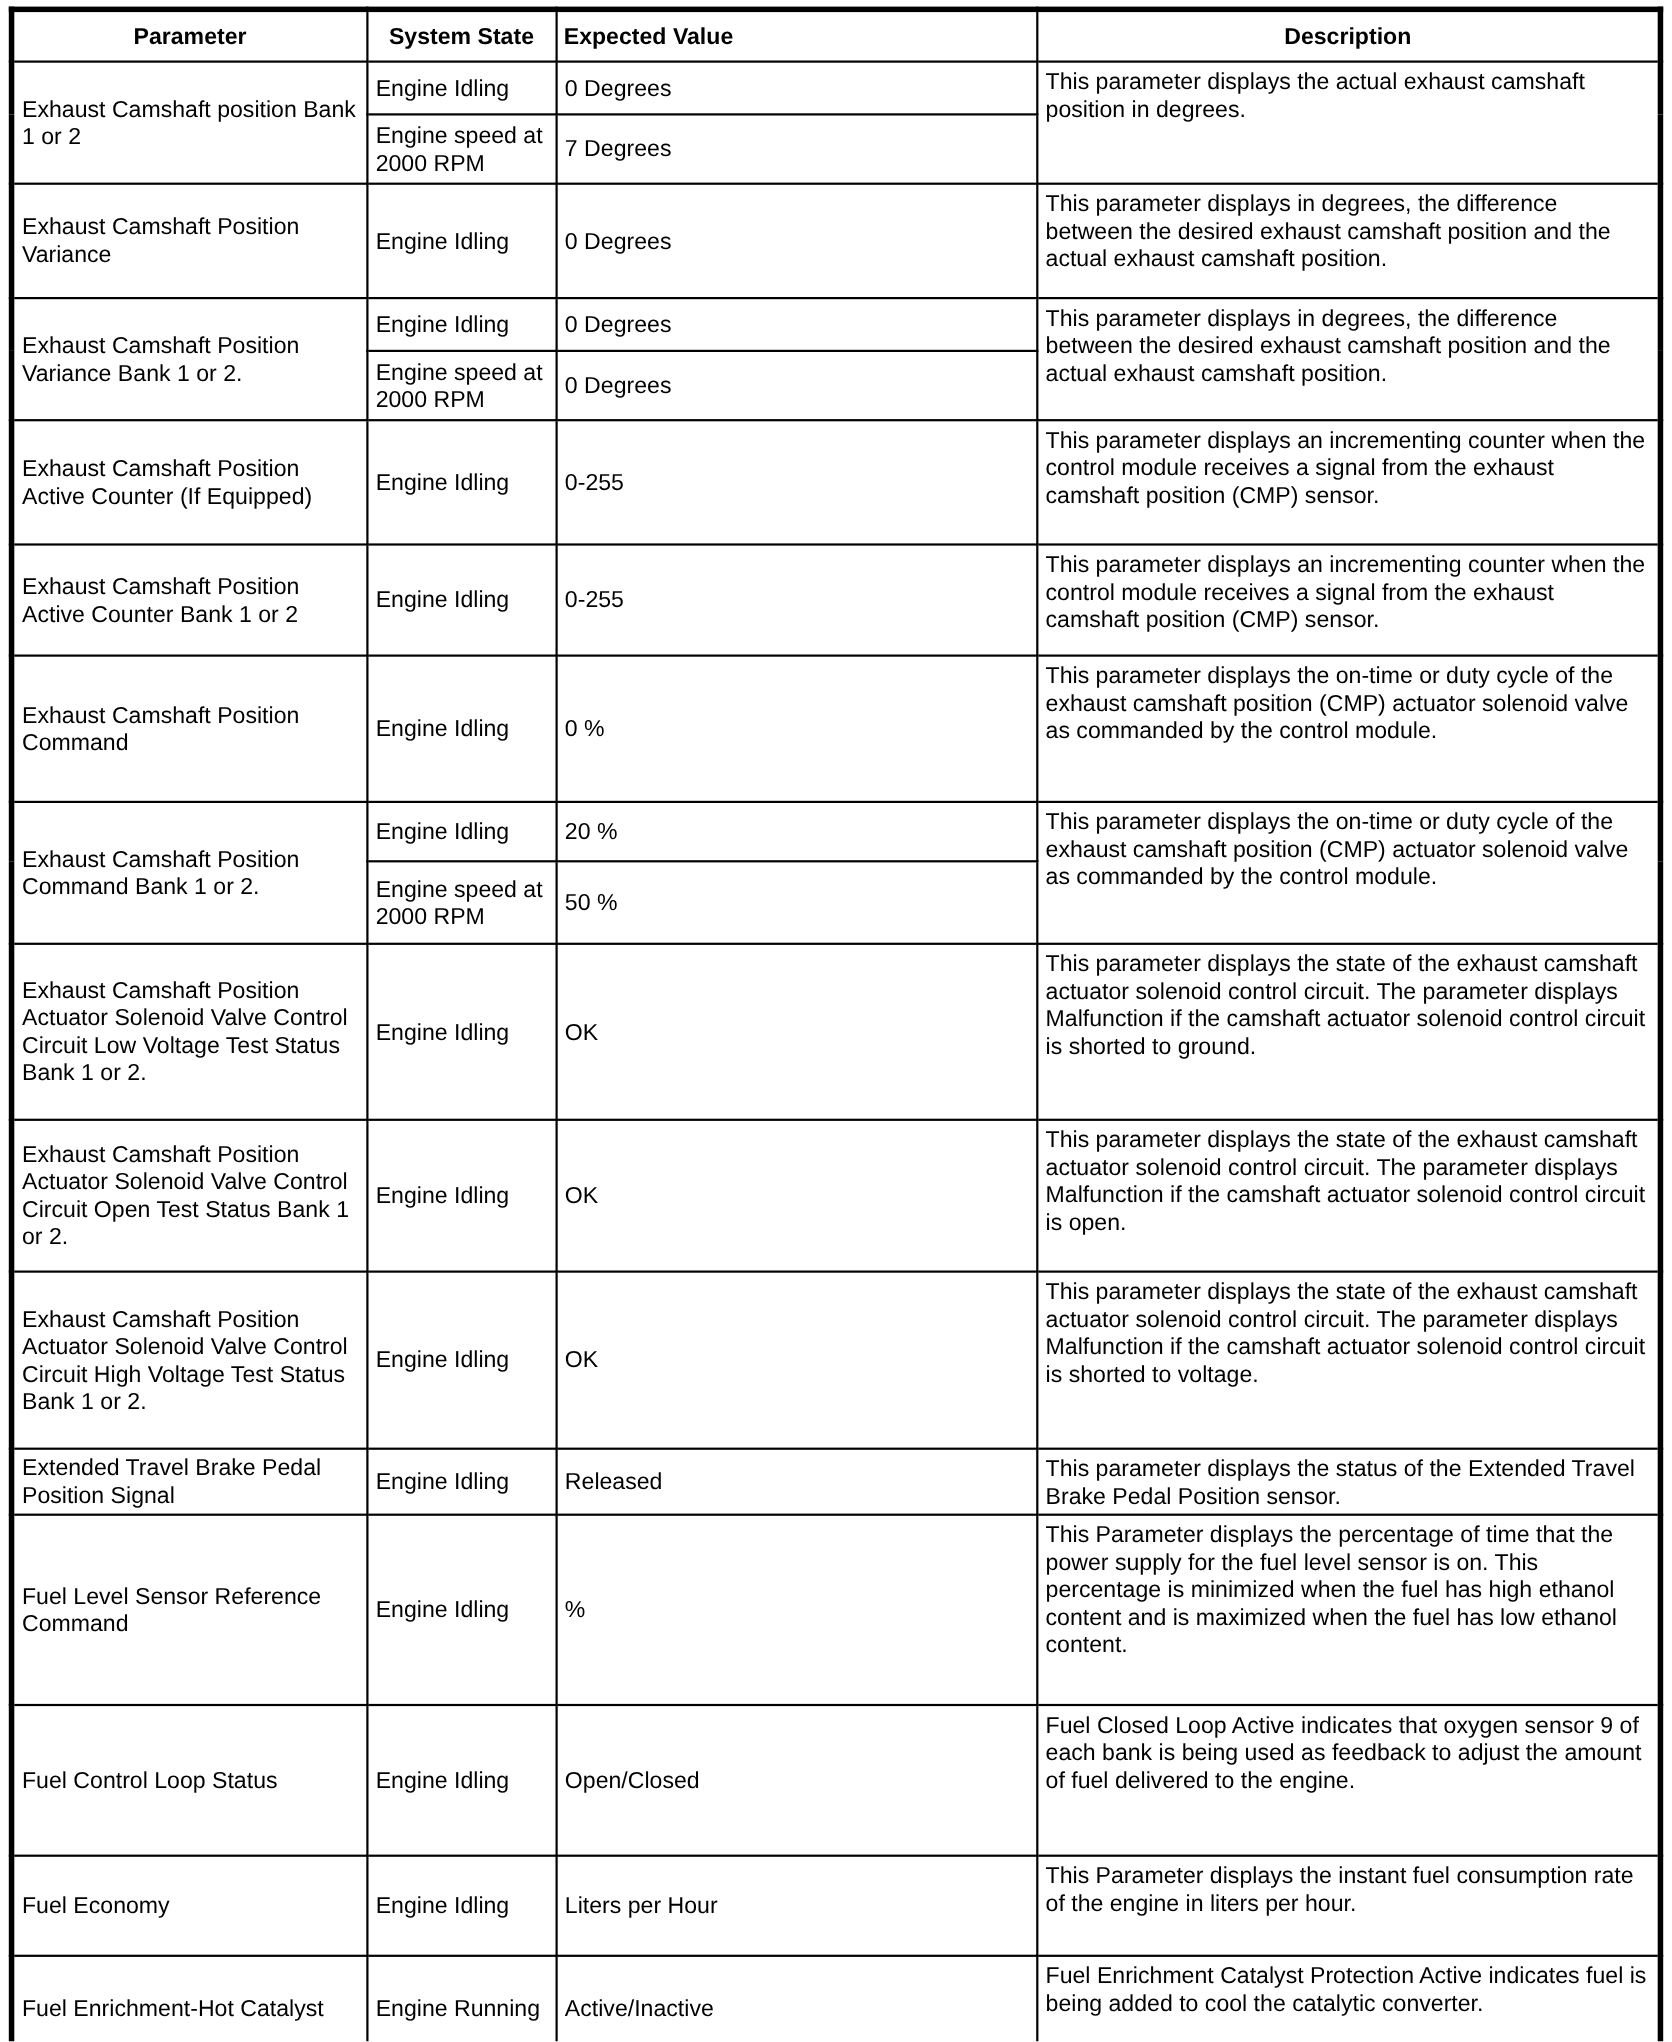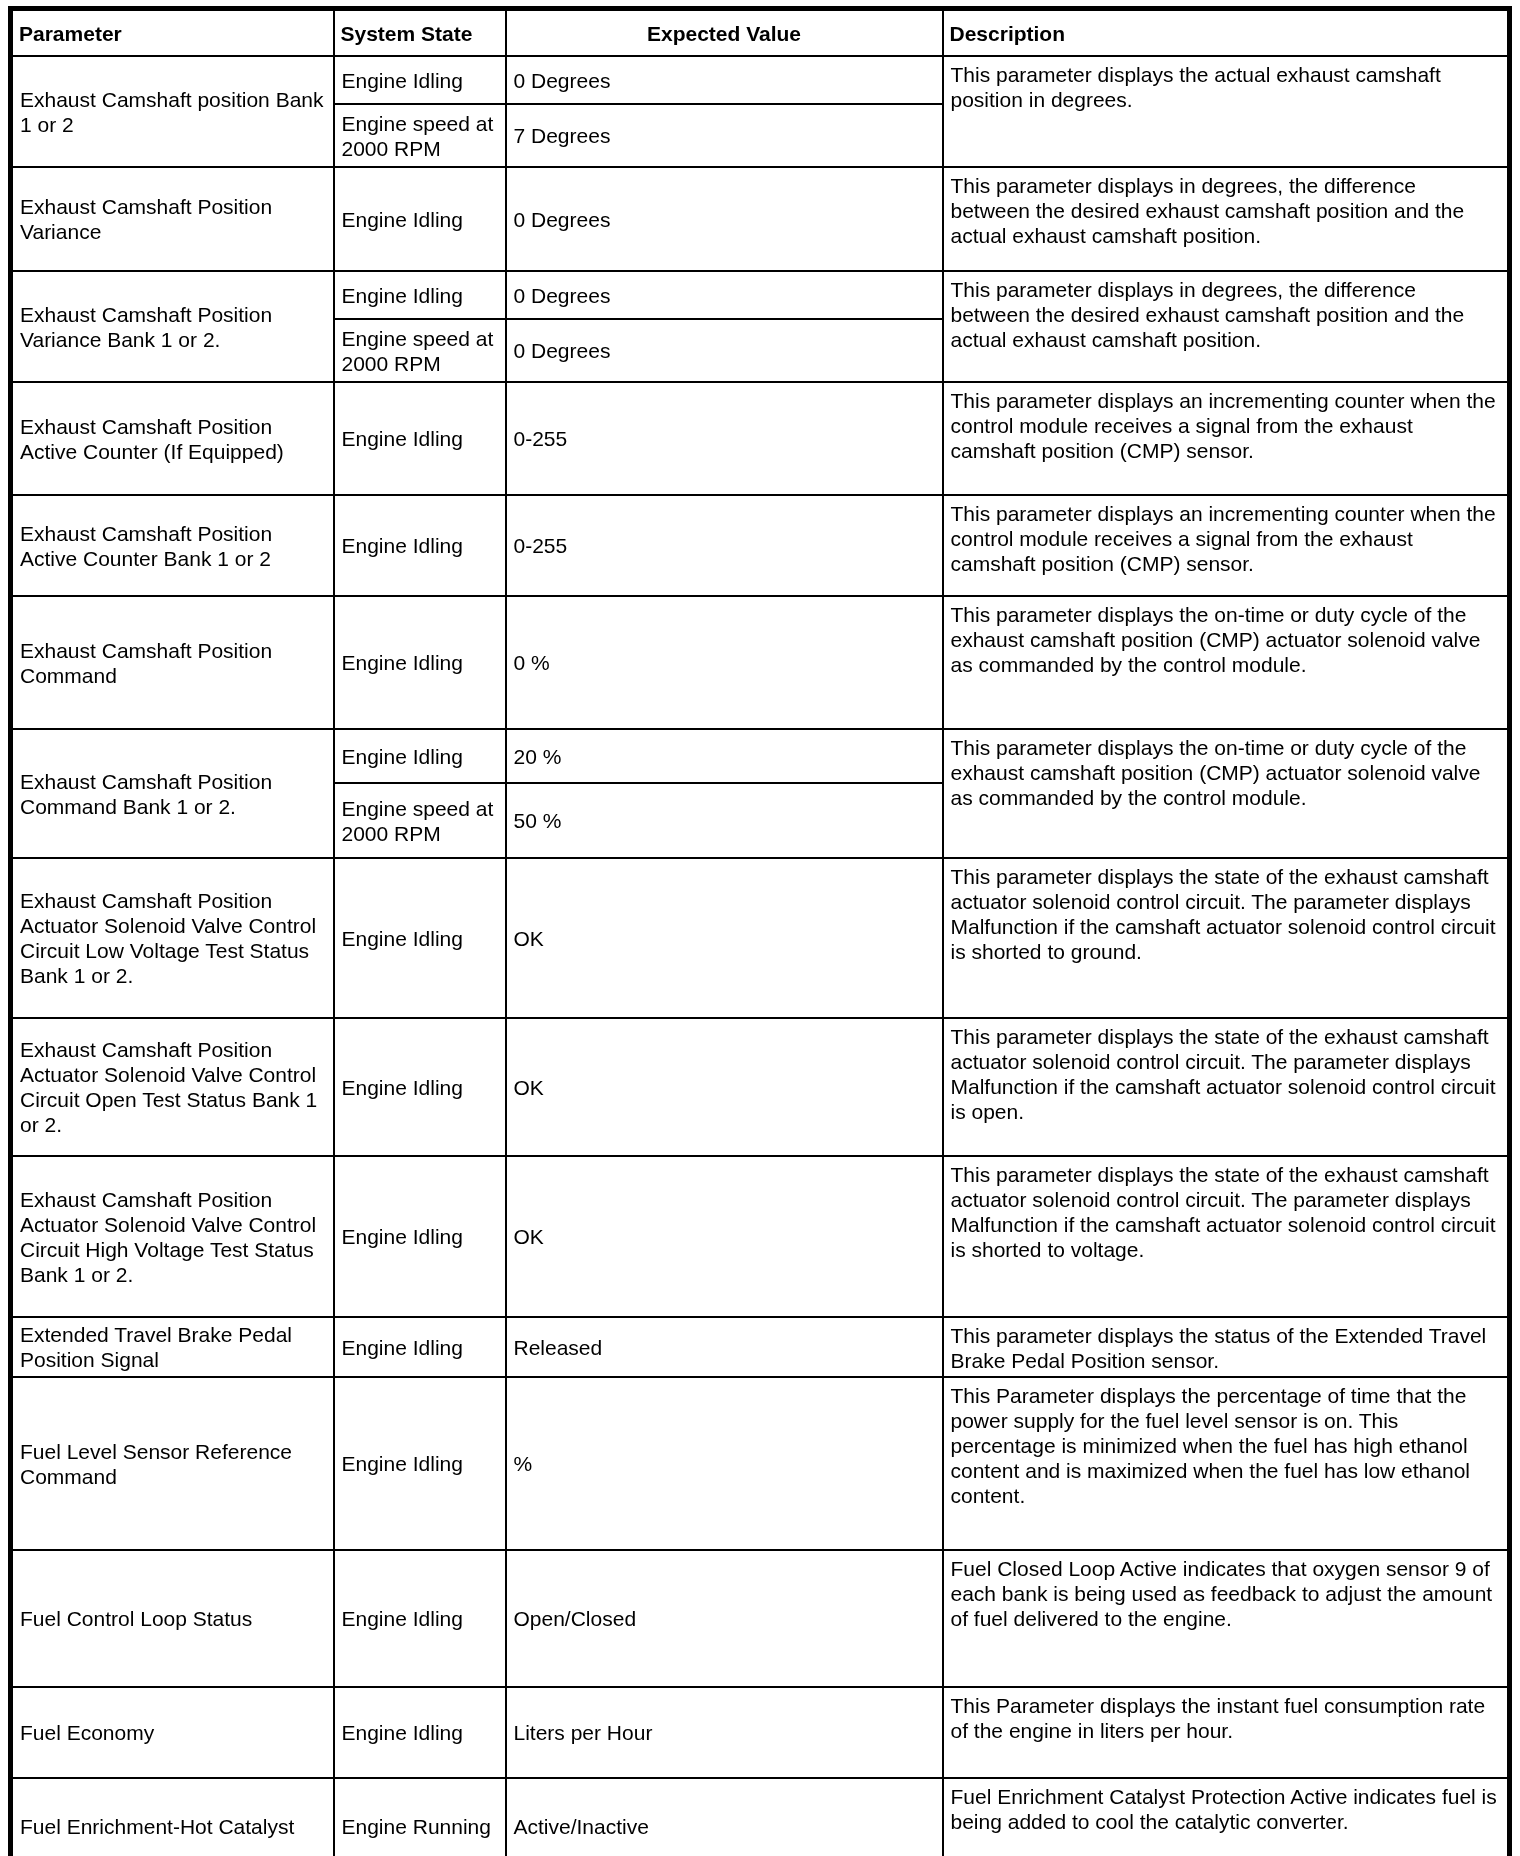--- a/index.html
+++ b/index.html
@@ -27,27 +27,27 @@
   table.param-table {
     border: 5px solid #000000;
   }
   table.param-table th,
   table.param-table td {
     border: 2px solid #000000;
     overflow: hidden;
   }
   table.param-table th {
     font-weight: bold;
-    text-align: left;
+    text-align: center;
     height: 40px;
     padding: 2px 6px;
     vertical-align: middle;
   }
   table.param-table th.col-value {
-    text-align: center;
+    text-align: left;
   }
   table.param-table td {
     padding: 3px 7px;
     vertical-align: middle;
     text-align: left;
     word-wrap: break-word;
   }
   table.param-table td.col-desc {
     vertical-align: top;
     padding-top: 5px;

